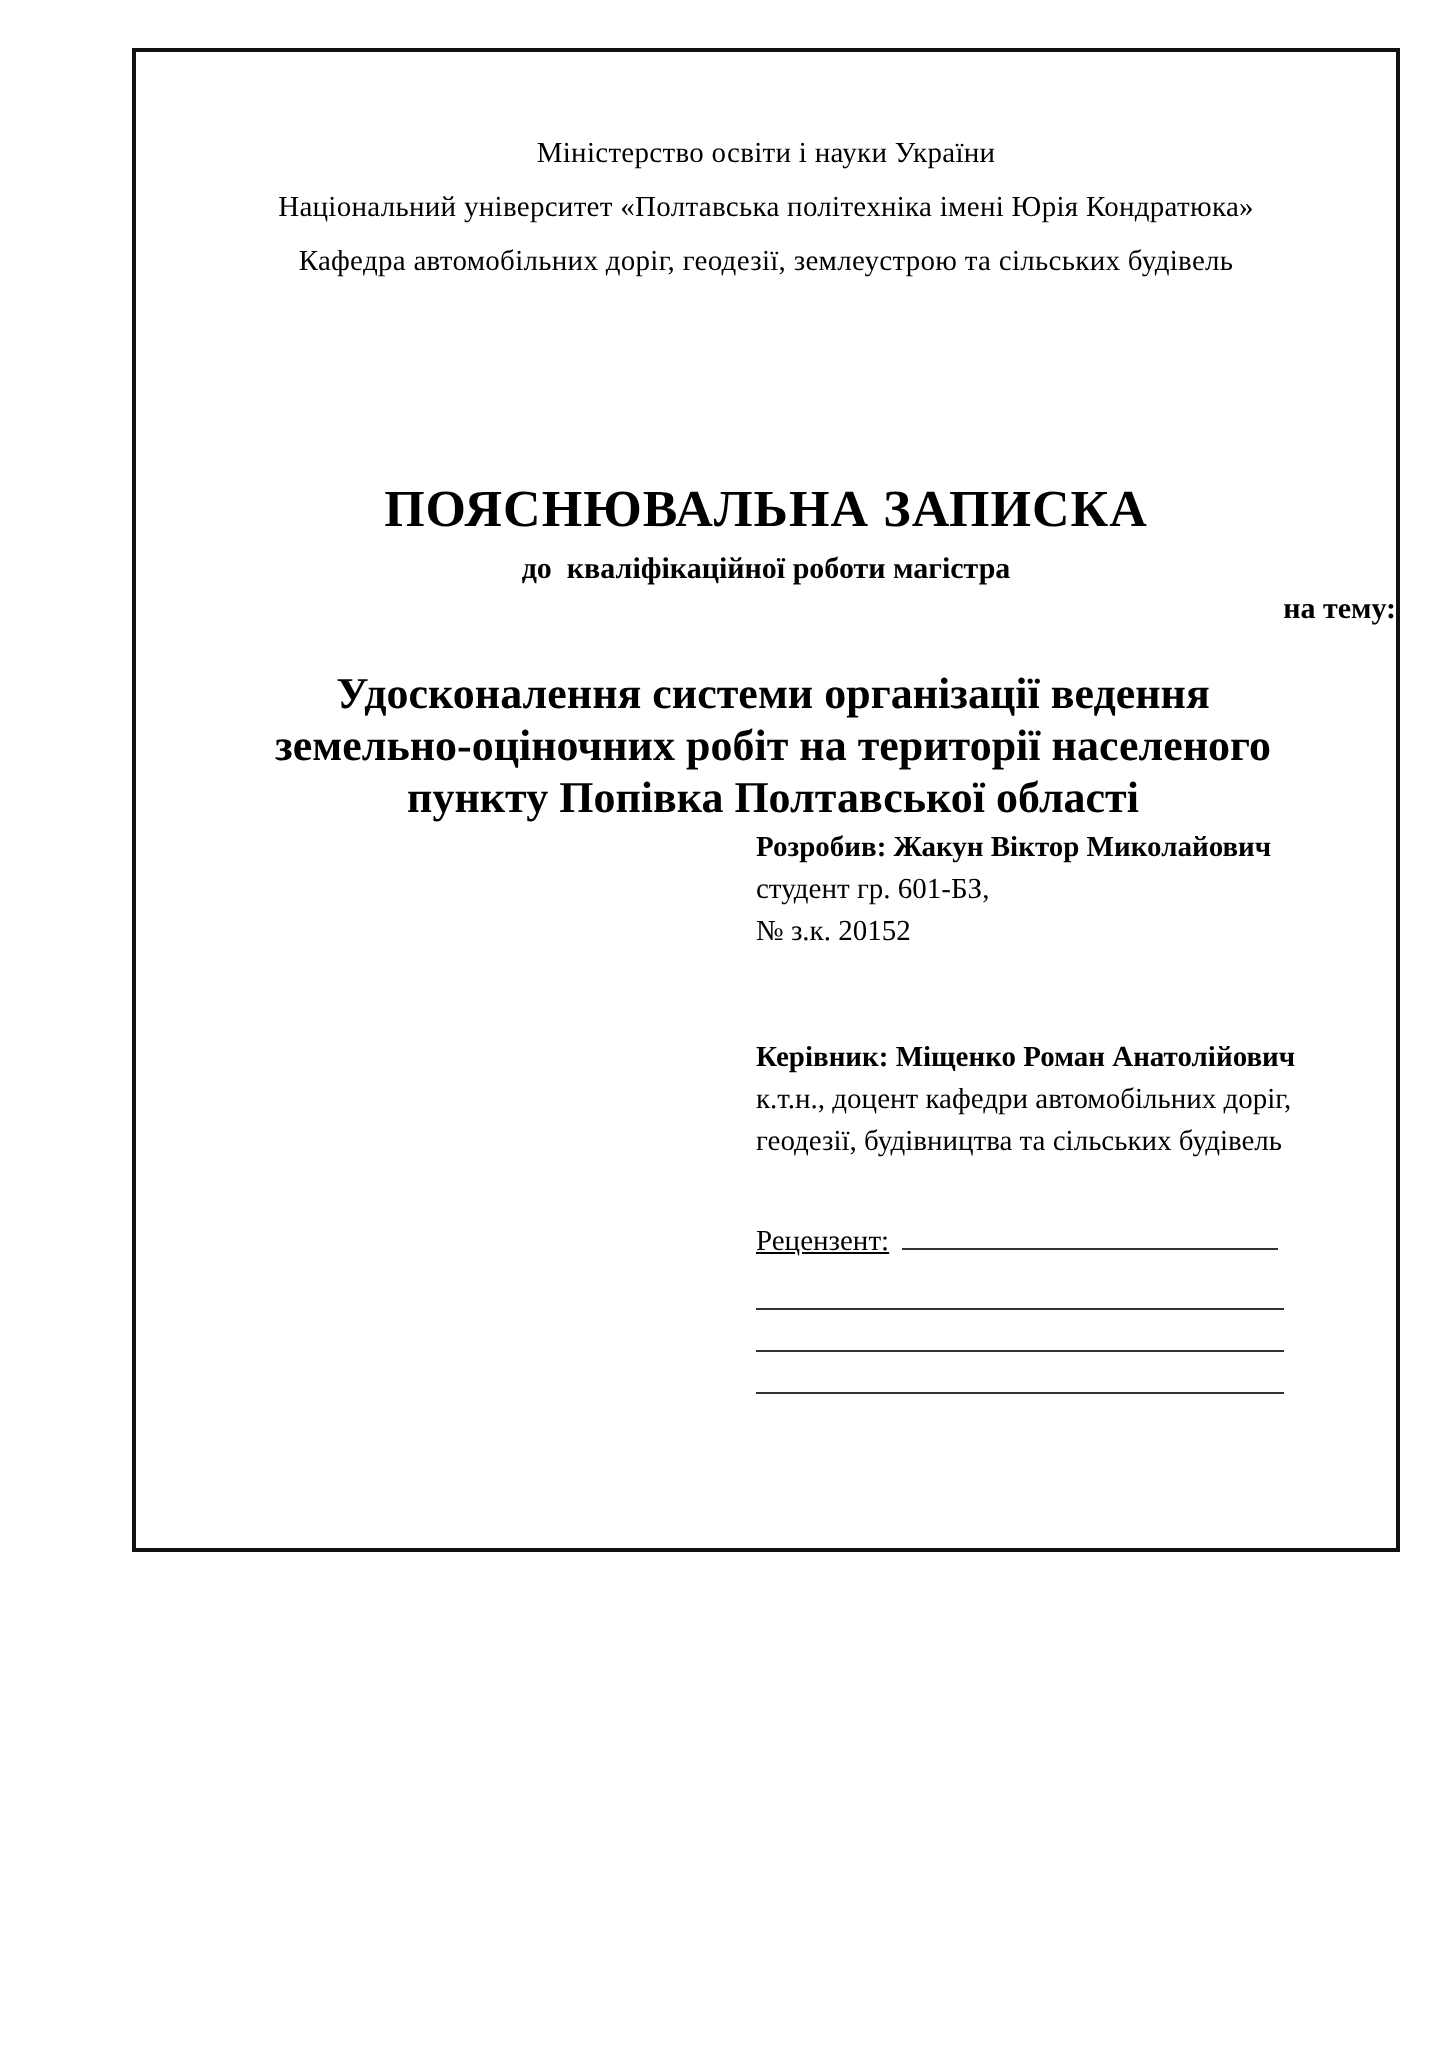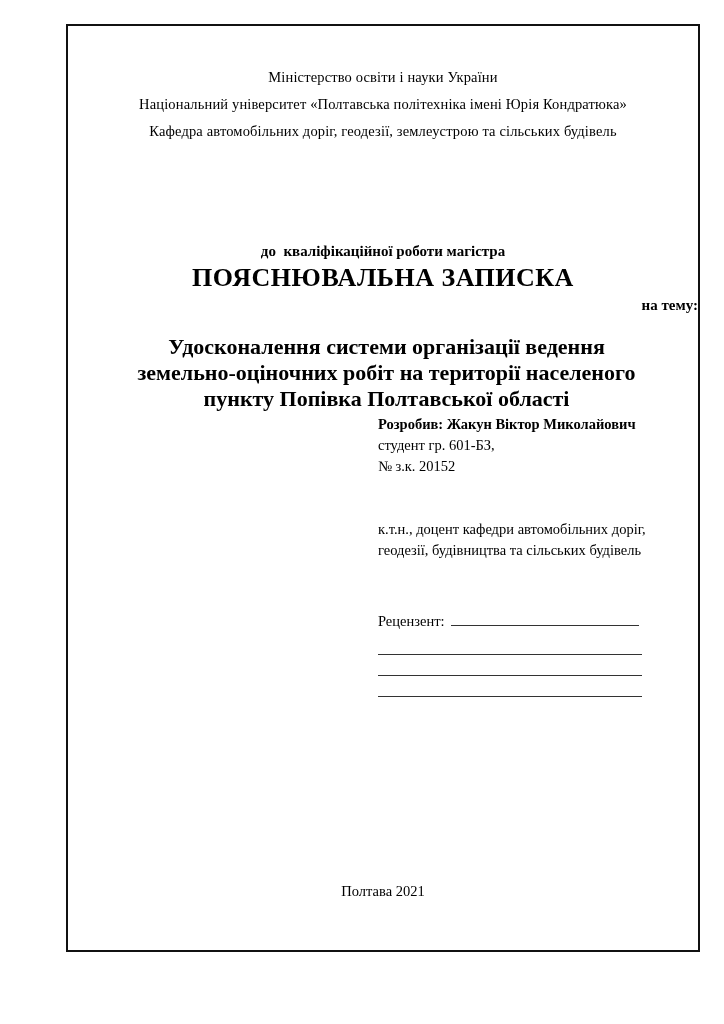--- a/index.html
+++ b/index.html
@@ -16,21 +16,21 @@
     color: #000000;
     overflow: hidden;
   }
 
   
   #page-frame {
     position: absolute;
     left: 66px;
     top: 24px;
     width: 634px;
-    height: 928px;
+    height: 752px;
     border: 2px solid #111111;
     box-sizing: border-box;
     background: #ffffff;
   }
 
   #page-inner {
     position: absolute;
     left: 0;
     top: 0;
     right: 0;
@@ -115,21 +115,21 @@
     left: 310px;
     right: 30px;
     top: 587px;
     font-size: 14.5px;
   }
   #reviewer-row {
     display: flex;
     align-items: baseline;
     height: 21px;
   }
-  #reviewer-label { white-space: nowrap; }
+  #reviewer-label { white-space: nowrap; text-decoration: underline; }
   .rule {
     display: block;
     border-bottom: 1.5px solid #333333;
     height: 0;
   }
   #reviewer-rule {
     flex: 1 1 auto;
     margin-left: 6px;
     margin-bottom: 2px;
     max-width: 188px;
@@ -155,47 +155,50 @@
 <div id="page-frame">
   <div id="page-inner">
 
     <div id="institution-header">
       <div class="inst-line ministry">Міністерство освіти і науки України</div>
       <div class="inst-line">Національний університет «Полтавська політехніка імені Юрія Кондратюка»</div>
       <div class="inst-line">Кафедра автомобільних доріг, геодезії, землеустрою та сільських будівель</div>
     </div>
 
     <div id="title-block">
+      <div id="doc-title">ПОЯСНЮВАЛЬНА ЗАПИСКА</div>
       <div id="doc-subtitle">до  кваліфікаційної роботи магістра</div>
-      <div id="doc-title">ПОЯСНЮВАЛЬНА ЗАПИСКА</div>
       <div id="doc-subtitle2">на тему:</div>
     </div>
 
     <div id="thesis-topic">Удосконалення системи організації ведення земельно-оціночних робіт на території населеного пункту Попівка Полтавської області</div>
 
     <div class="detail-block" id="author-block">
       <div>
         <span class="lbl">Розробив:</span>
         <span class="nm">Жакун Віктор Миколайович</span>
       </div>
       <div>студент гр. 601-БЗ,</div>
       <div>№ з.к. 20152</div>
     </div>
 
     <div class="detail-block" id="advisor-block">
+      <div>
+        <span class="lbl">Керівник:</span>
+        <span class="nm">Міщенко Роман Анатолійович</span>
+      </div>
       <div>к.т.н., доцент кафедри автомобільних доріг,</div>
       <div>геодезії, будівництва та сільських будівель</div>
     </div>
 
     <div id="reviewer-block">
       <div id="reviewer-row">
         <span id="reviewer-label">Рецензент:</span>
         <span class="rule" id="reviewer-rule"></span>
       </div>
       <span class="rule blank-rule"></span>
       <span class="rule blank-rule"></span>
       <span class="rule blank-rule"></span>
     </div>
 
-    <div id="footer">Полтава 2021</div>
 
   </div>
 </div>
 
 </body></html>

